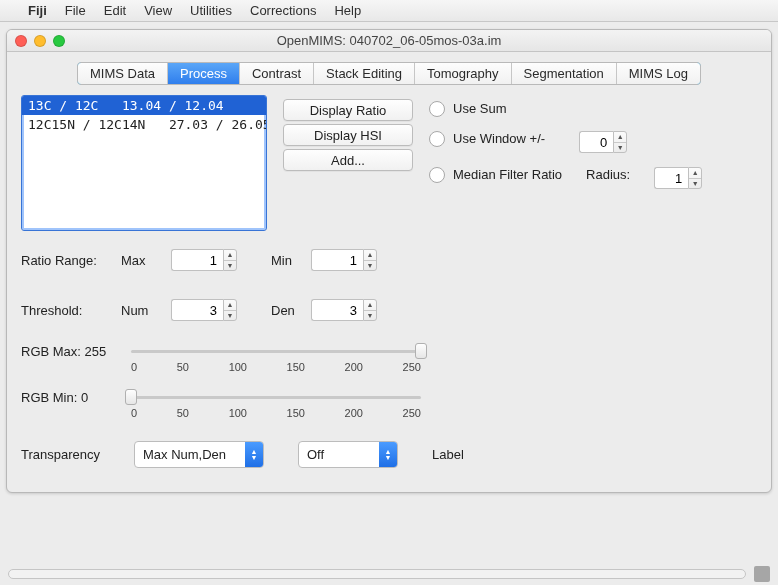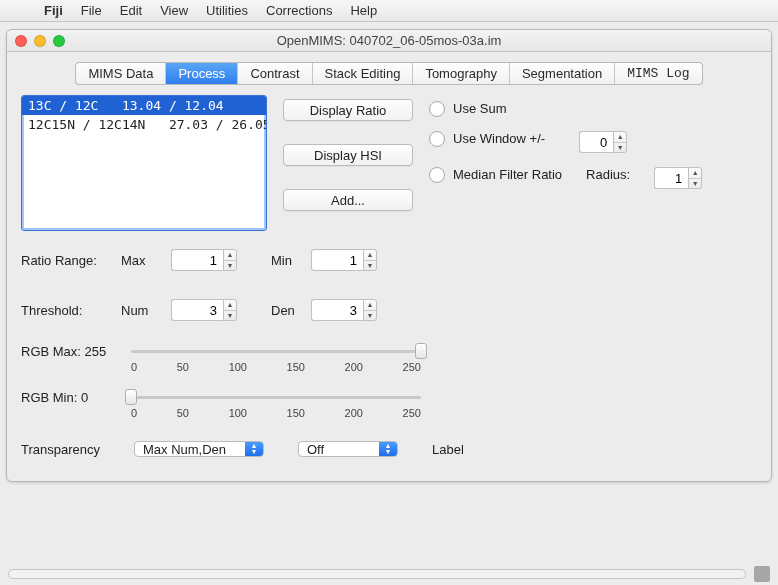--- a/index.html
+++ b/index.html
@@ -1,46 +1,46 @@
 <!DOCTYPE html>
 <html><head>
 <meta charset="utf-8">
 <style>
   * { box-sizing: border-box; margin: 0; padding: 0; font-family: -apple-system, "Helvetica Neue", Arial, sans-serif; }
   body { width:778px; height:585px; background:#ececec; font-size:13px; color:#222; }
 
   
-  .menubar { height:22px; background:linear-gradient(#f6f6f6,#e8e8e8); border-bottom:1px solid #c7c7c7; display:flex; align-items:center; padding:0 26px; gap:18px; font-weight:500; color:#303030; }
+  .menubar { height:22px; background:linear-gradient(#f6f6f6,#e8e8e8); border-bottom:1px solid #c7c7c7; display:flex; align-items:center; padding:0 10px; gap:18px; font-weight:500; color:#303030; }
   .menubar .apple { font-size:14px; }
   .menubar .bold { font-weight:700; }
   .menubar span { cursor:default; }
 
   .window { margin:7px 6px 0 6px; background:#ececec; border:1px solid #b8b8b8; border-radius:6px; overflow:hidden; box-shadow:0 1px 3px rgba(0,0,0,0.15); }
 
   .titlebar { height:22px; background:linear-gradient(#f3f3f3,#e6e6e6); border-bottom:1px solid #c4c4c4; display:flex; align-items:center; position:relative; }
   .traffic { position:absolute; left:8px; display:flex; gap:7px; }
   .traffic div { width:12px; height:12px; border-radius:50%; border:0.5px solid rgba(0,0,0,0.15); }
   .tl-close{background:#ff5f57;} .tl-min{background:#ffbd2e;} .tl-zoom{background:#28c940;}
   .titlebar .title { margin:0 auto; color:#444; font-size:13px; }
 
   .content { padding:10px 14px 24px 14px; }
 
   .tabs { display:flex; justify-content:center; margin-bottom:10px; }
   .tabgroup { display:flex; border:1px solid #b9b9b9; border-radius:4px; overflow:hidden; background:#0ea5e9; }
   .tab { padding:3px 12px; font-size:13px; border-right:1px solid #c6c6c6; color:#2a2a2a; cursor:pointer; background:linear-gradient(#fdfdfd,#f1f1f1); }
-  .tab:last-child{border-right:none;font-family:Liberation Mono, monospace;}
+  .tab:last-child{border-right:none;}
   .tab.active { background:linear-gradient(#5aa6f7,#2f7eed); color:#fff; }
 
   .row { display:flex; align-items:flex-start; gap:16px; }
 
   .listbox { width:246px; height:136px; border:1px solid #3874d6; background:#fff; border-radius:3px; overflow:hidden; box-shadow:inset 0 0 0 2px #a0c4fb; }
   .listbox .item { padding:2px 6px; font-family:Menlo, monospace; font-size:13px; white-space:pre; }
   .listbox .item.selected { background:#2062d4; color:#fff; }
 
-  .btncol { display:flex; flex-direction:column; gap:23px; padding-top:4px; width:130px; }
+  .btncol { display:flex; flex-direction:column; gap:3px; padding-top:4px; width:130px; }
   button.mac { height:22px; background:linear-gradient(#fefefe,#f1f1f1); border:1px solid #bcbcbc; border-radius:4px; font-size:13px; color:#222; box-shadow:0 1px 0 rgba(0,0,0,0.04); cursor:pointer; }
 
   .opts { padding-top:6px; display:flex; flex-direction:column; gap:14px; }
   .optrow { display:flex; align-items:flex-start; gap:8px; }
 
   .radio { width:16px; height:16px; border-radius:50%; border:1px solid #a8a8a8; background:#fff; display:inline-flex; align-items:center; justify-content:center; flex-shrink:0; }
   .radio.checked { border-color:#2f7eed; }
   .radio.checked::after{ content:""; width:8px; height:8px; border-radius:50%; background:#2f7eed; }
 
   .spinner { display:inline-flex; align-items:stretch; height:22px; }
@@ -55,21 +55,21 @@
   .formgrid { margin-top:18px; display:grid; grid-template-columns: 100px 50px 100px 40px 100px; row-gap:28px; align-items:center; }
 
   .sliderwrap{ margin-top:22px; }
   .sliderrow{ display:flex; align-items:center; gap:20px; }
   .sliderlabel{ width:90px; }
   .slider { position:relative; width:290px; height:16px; }
   .slider .track{ position:absolute; left:0; right:0; top:7px; height:3px; background:#c9c9c9; border-radius:2px; }
   .slider .thumb{ position:absolute; top:0; width:12px; height:16px; background:linear-gradient(#fefefe,#e6e6e6); border:1px solid #b0b0b0; border-radius:3px; transform:translateX(-50%); }
   .ticks{ display:flex; justify-content:space-between; width:290px; margin-left:110px; font-size:11px; color:#444; margin-top:2px; }
 
-  .selectwrap{ display:inline-flex; align-items:stretch; height:16px; border:1px solid #bcbcbc; border-radius:4px; overflow:hidden; background:#fff; }
+  .selectwrap{ display:inline-flex; align-items:stretch; height:27px; border:1px solid #bcbcbc; border-radius:4px; overflow:hidden; background:#fff; }
   .selectwrap .val{ padding:2px 8px; font-size:13px; display:flex; align-items:center; min-width:110px;}
   .selectwrap .arrow{ width:18px; background:linear-gradient(#4a9bff,#1f6fe6); color:#fff; display:flex; flex-direction:column; align-items:center; justify-content:center; font-size:7px; line-height:6px; }
 
   .bottombar{ position:absolute; left:0; right:0; bottom:0; height:22px; background:#ececec; display:flex; align-items:center; padding:0 8px; gap:8px;}
   .bottombar .progress{ flex:1; height:10px; border:1px solid #c5c5c5; border-radius:5px; background:#f2f2f2;}
   .bottombar .square{ width:16px; height:16px; background:#a6a6a6; border-radius:2px;}
 </style>
 </head>
 <body>
 

